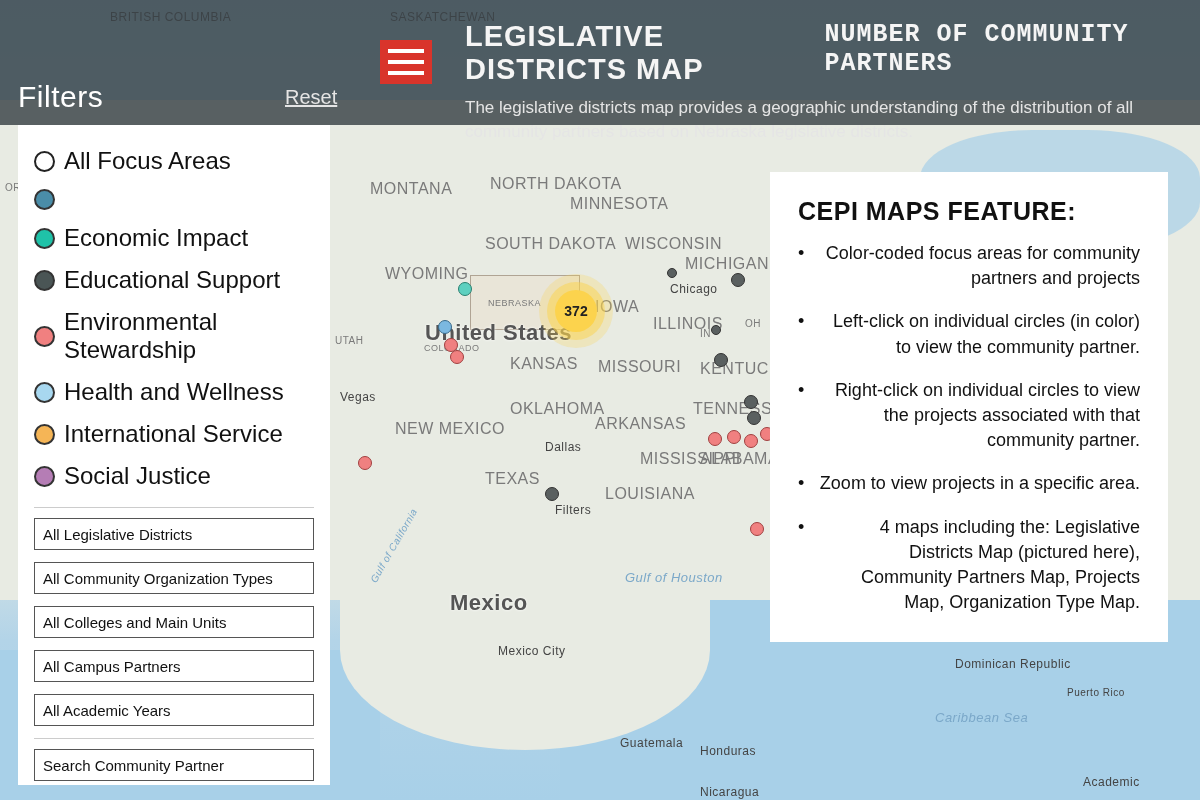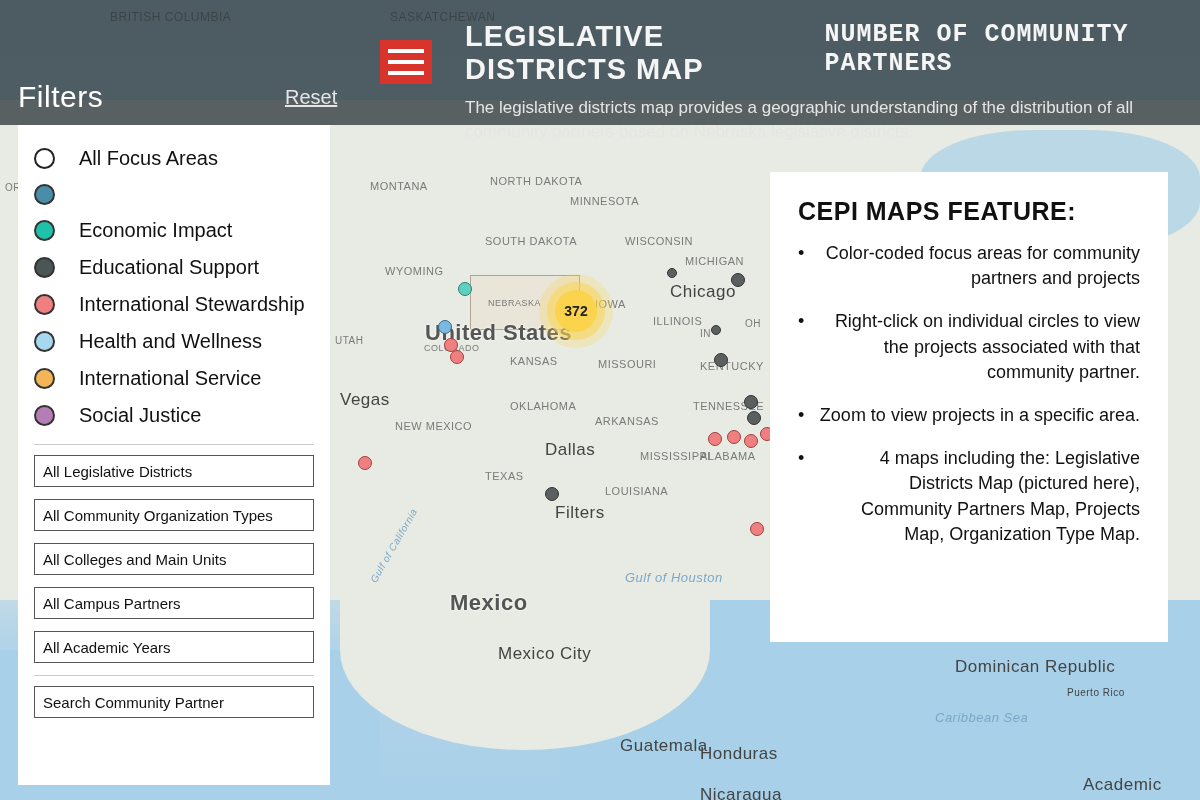--- a/index.html
+++ b/index.html
@@ -11,23 +11,23 @@
   position: relative;
   background: #e8ebe5;
 }
 
 .map-canvas {
   position: absolute; top:0; left:0; width:1200px; height:800px;
   background: linear-gradient(180deg, #d8e4e9 0%, #e8ebe3 20%, #e8ebe3 60%, #b3d4e8 80%, #a8d0e8 100%);
 }
 .ocean { position:absolute; background:#a8d0e8; }
 .land { position:absolute; background:#e8ebe3; }
-.map-label { position:absolute; color:#7a7a7a; font-size:11px; font-family: Arial, sans-serif; pointer-events:none; letter-spacing:0.5px;}
+.map-label { position:absolute; color:#7a7a7a; font-size:16px; font-family: Arial, sans-serif; pointer-events:none; letter-spacing:0.5px;}
 .map-label.country { color:#555; font-size:22px; font-weight:600; text-shadow:0 0 3px #fff;}
-.map-label.city { color:#444; font-size:17px;}
+.map-label.city { color:#444; font-size:12px;}
 .map-label.water { color:#7ba8c9; font-style:italic; font-size:13px;}
 
 .header-bar {
   position: absolute; top:0; left:0; width:100%; height:125px;
   background: rgba(40,50,55,0.75);
   color:#fff;
   padding: 20px 40px 10px 80px;
 }
 .hamburger {
   position:absolute; left:380px; top:40px; width:52px; height:44px;
@@ -48,21 +48,21 @@
   position:absolute; left:18px; top:80px; color:#fff; font-size:30px; font-weight:400; letter-spacing:0.5px;
 }
 .reset-link{
   position:absolute; left:285px; top:86px; color:#e5e5e5; font-size:20px; text-decoration:underline; cursor:pointer;
 }
 
 .sidebar{
   position:absolute; left:18px; top:125px; width:312px; height:660px;
   background:#fff; padding:15px 16px 10px 16px;
 }
-.focus-item{ display:flex; align-items:center; gap:24px; padding:7px 0; font-size:20px; color:#111; cursor:pointer;}
+.focus-item{ display:flex; align-items:center; gap:9px; padding:7px 0; font-size:24px; color:#111; cursor:pointer;}
 .swatch{ width:21px; height:21px; border-radius:50%; border:2px solid #333; flex-shrink:0;}
 .swatch.hollow{ background:#fff; border-color:#222;}
 
 .divider{ border:none; border-top:1px solid #ccc; margin:10px 0;}
 
 .dropdown{
   width:100%; height:32px; border:1px solid #555; background:#fff;
   font-size:15px; color:#111; padding:4px 8px; margin-bottom:12px;
   display:flex; align-items:center; justify-content:space-between; cursor:pointer;
 }
@@ -204,21 +204,21 @@
       <div class="focus-item">
         <span class="swatch" style="background: rgb(31, 194, 168);"></span>
         <span>Economic Impact</span>
       </div>
       <div class="focus-item">
         <span class="swatch" style="background: rgb(74, 85, 85);"></span>
         <span>Educational Support</span>
       </div>
       <div class="focus-item">
         <span class="swatch" style="background: rgb(240, 128, 128);"></span>
-        <span>International Stewardship</span>
+        <span>Environmental Stewardship</span>
       </div>
       <div class="focus-item">
         <span class="swatch" style="background: rgb(168, 216, 240);"></span>
         <span>Health and Wellness</span>
       </div>
       <div class="focus-item">
         <span class="swatch" style="background: rgb(245, 181, 86);"></span>
         <span>International Service</span>
       </div>
       <div class="focus-item">
@@ -247,17 +247,18 @@
   <hr class="divider">
   <div class="dropdown">
     <span>Search Community Partner</span>
   </div>
 </div>
 
 <div class="info-panel">
   <div class="info-title">CEPI MAPS FEATURE:</div>
   <ul id="info-bullets">
       <li>Color-coded focus areas for community partners and projects</li>
+      <li>Left-click on individual circles (in color) to view the community partner.</li>
       <li>Right-click on individual circles to view the projects associated with that community partner.</li>
       <li>Zoom to view projects in a specific area.</li>
       <li>4 maps including the: Legislative Districts Map (pictured here), Community Partners Map, Projects Map, Organization Type Map.</li>
     </ul>
 </div>
 
 </body></html>

